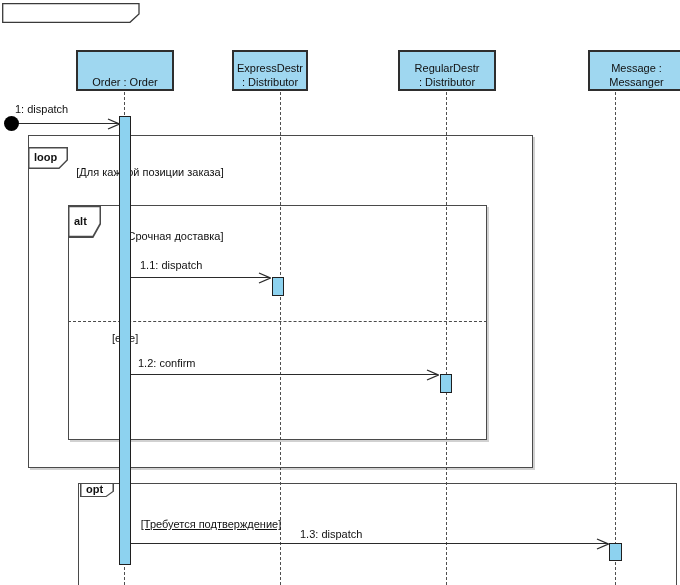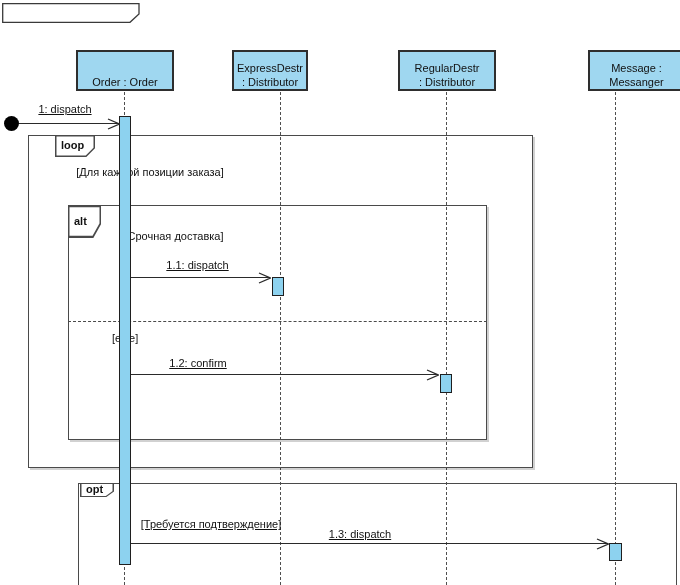--- a/index.html
+++ b/index.html
@@ -51,21 +51,21 @@
     box-shadow:2px 2px 0 rgba(0,0,0,0.18);
     z-index:2;background:transparent;
   }
   #frag-loop{left:28px;top:135px;width:505px;height:333px;}
   #frag-alt{left:68px;top:205px;width:419px;height:235px;}
   #frag-opt{left:78px;top:483px;width:599px;height:122px;box-shadow:none;}
 
   .frag-op{position:absolute;z-index:5;display:flex;align-items:center;}
   .frag-op svg{position:absolute;left:0;top:0;width:100%;height:100%;}
   .frag-op span{position:relative;z-index:1;font-weight:bold;padding:0 0 2px 6px;}
-  #op-loop{left:28px;top:135px;width:40px;height:22px;margin-left:27px;}
+  #op-loop{left:28px;top:147px;width:40px;height:22px;}
   #op-alt{left:68px;top:205px;width:33px;height:33px;}
   #op-opt{left:80px;top:483px;width:34px;height:14px;}
 
   .guard{position:absolute;text-align:center;z-index:3;}
   #guard-loop{left:50px;top:166px;width:200px;}
   #guard-alt1{left:74px;top:230px;width:200px;}
   #guard-else{left:112px;top:332px;width:60px;text-align:left;}
   #guard-opt{left:111px;top:518px;width:200px;text-decoration:underline;}
 
   #alt-separator{
@@ -79,21 +79,21 @@
   #m11-line{left:131px;top:277px;width:139px;}
   #m12-line{left:131px;top:374px;width:307px;}
   #m13-line{left:131px;top:543px;width:477px;}
 
   .ah{position:absolute;z-index:5;}
   #m1-ah{left:107px;top:118px;}
   #m11-ah{left:258px;top:272px;}
   #m12-ah{left:426px;top:369px;}
   #m13-ah{left:596px;top:538px;}
 
-  .msg-label{position:absolute;text-align:center;z-index:4;white-space:nowrap;text-decoration:underline;}
+  .msg-label{position:absolute;text-align:left;z-index:4;white-space:nowrap;}
   #m1-label{left:15px;top:103px;width:100px;}
   #m11-label{left:140px;top:259px;width:115px;}
   #m12-label{left:138px;top:357px;width:120px;}
   #m13-label{left:300px;top:528px;width:120px;}
 
   #found-circle{
     position:absolute;left:4px;top:116px;width:15px;height:15px;
     background:#000;border-radius:50%;z-index:5;
   }
 

